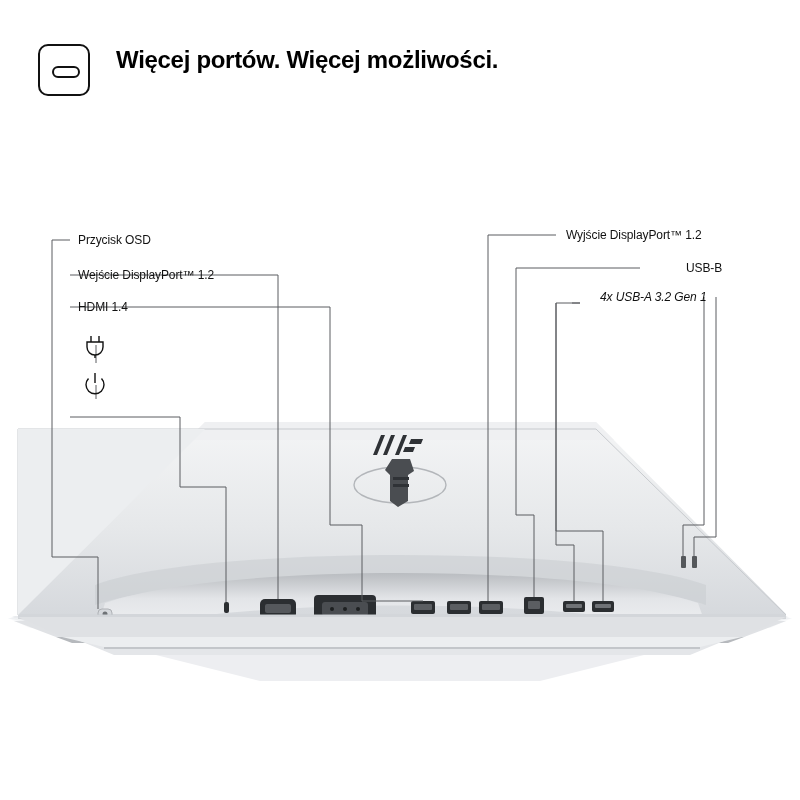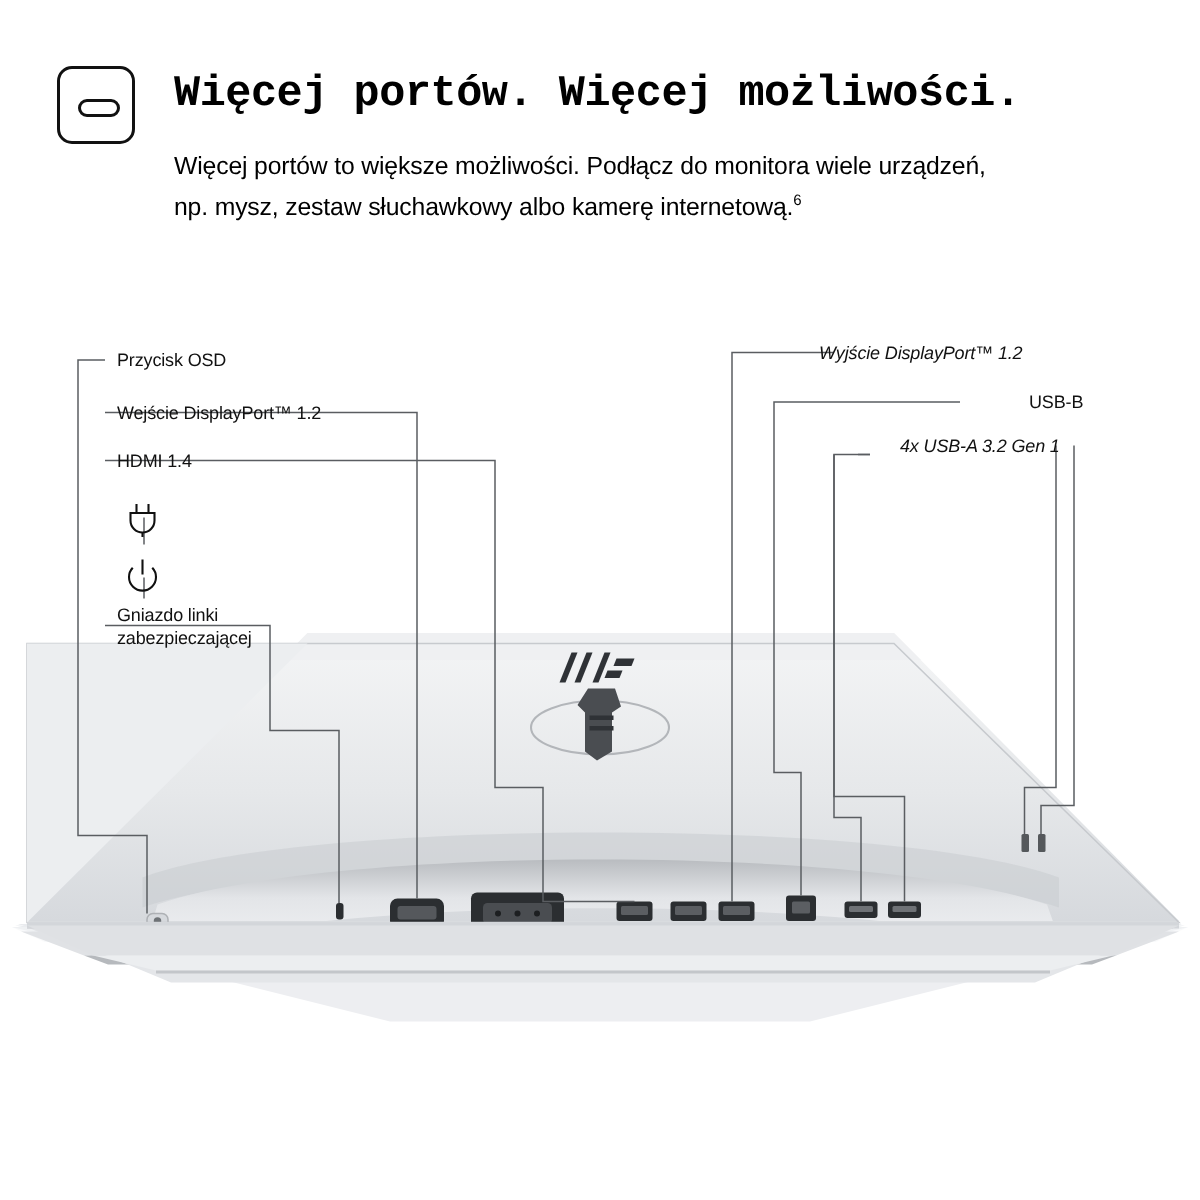--- a/index.html
+++ b/index.html
@@ -35,26 +35,25 @@
     position: absolute;
     left: 12px; top: 20px;
     width: 28px; height: 12px;
     border: 2px solid #111;
     border-radius: 7px;
     box-sizing: border-box;
   }
   .headline {
     position: absolute;
     left: 116px; top: 46px;
-    font-size: 29px;
+    font-size: 24px;
     font-weight: bold;
     letter-spacing: -0.3px;
     line-height: 1.2;
     white-space: nowrap;
-    font-family: Liberation Mono, monospace;
   }
   .subhead {
     position: absolute;
     left: 116px; top: 98px;
     width: 660px;
     font-size: 16.5px;
     line-height: 1.62;
     letter-spacing: -0.1px;
   }
   .subhead sup {
@@ -109,24 +108,20 @@
   }
 </style>
 </head>
 <body>
 
 <div class="header">
   <div class="usbc-badge">
     <div class="port"></div>
   </div>
   <div class="headline">Więcej portów. Więcej możliwości.</div>
-  <div class="subhead">
-    <span>Więcej portów to większe możliwości. Podłącz do monitora wiele urządzeń,</span><br>
-    <span>np. mysz, zestaw słuchawkowy albo kamerę internetową.</span><sup>6</sup>
-  </div>
 </div>
 
 <div class="stage">
 
   <svg class="monitor" viewBox="0 0 800 560">
     <defs>
       <linearGradient id="topFace" x1="0" y1="0" x2="0" y2="1">
         <stop offset="0%" stop-color="#f4f5f6"></stop>
         <stop offset="55%" stop-color="#e6e8ea"></stop>
         <stop offset="100%" stop-color="#d6d9dd"></stop>
@@ -337,24 +332,20 @@
       <path d="M13,2 V12"></path>
     </svg>
   </div>
 
   <div class="callout" style="left:78px; top:48px;">Przycisk OSD</div>
 
   <div class="callout" style="left:78px; top:83px;">Wejście DisplayPort™ 1.2</div>
 
   <div class="callout" style="left:78px; top:115px;text-align:center;">HDMI 1.4</div>
 
-  <div class="callout wrap" style="left:78px; top:218px;">
-    <span>Gniazdo linki</span><br>
-    <span>zabezpieczającej</span>
-  </div>
-
-  <div class="callout" style="left:546px; top:43px;font-style:italic;">Wyjście DisplayPort™ 1.2</div>
+
+  <div class="callout" style="left:566px; top:43px;">Wyjście DisplayPort™ 1.2</div>
 
   <div class="callout" style="left:657px; top:76px;margin-left:29px;">USB-B</div>
 
   <div class="callout" style="left:600px; top:105px;font-style:italic;">4x USB-A 3.2 Gen 1</div>
 
 </div>
 
 </body></html>

